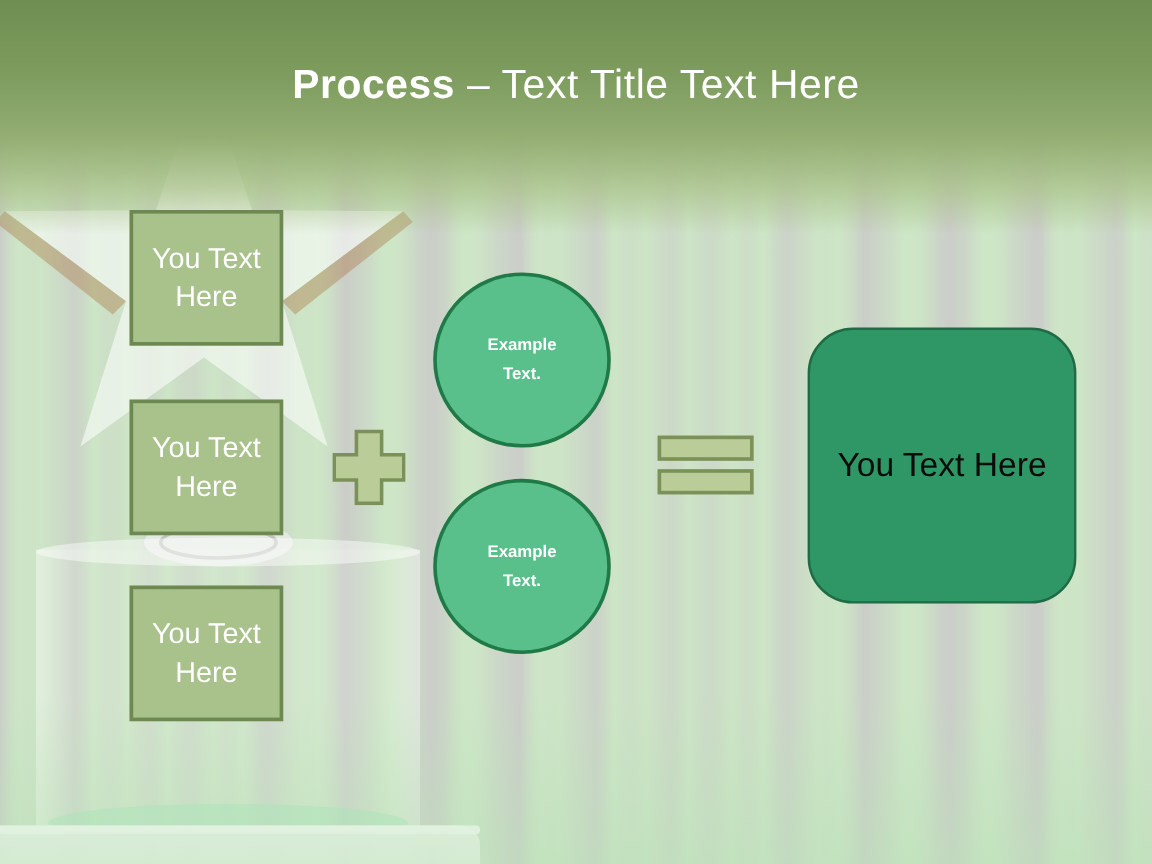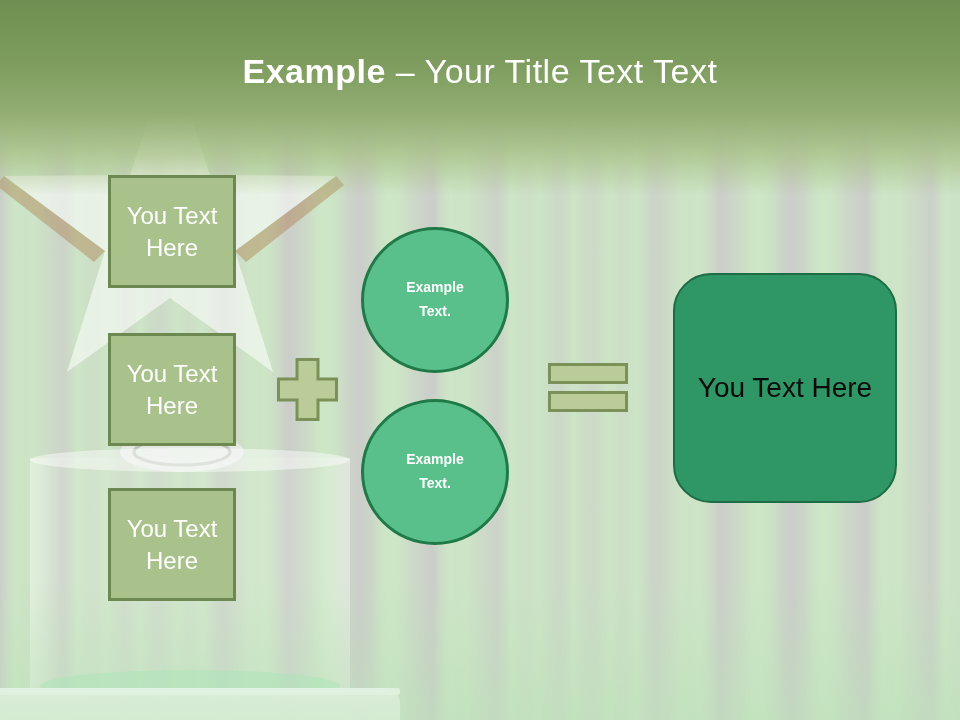--- a/index.html
+++ b/index.html
@@ -122,21 +122,21 @@
     <ellipse cx="200" cy="350" rx="160" ry="12" fill="#ffffff" opacity="0.45"></ellipse>
     <ellipse cx="200" cy="576" rx="150" ry="16" fill="#9fe8b8" opacity="0.5"></ellipse>
 
     <rect x="-10" y="578" width="420" height="50" rx="16" fill="#f6f8f3" opacity="0.92"></rect>
     <rect x="-10" y="578" width="420" height="7" rx="3" fill="#ffffff" opacity="0.9"></rect>
   </svg>
 
   <div class="bottom-glow"></div>
   <div class="header-grad"></div>
 
-  <h1 class="title"><span class="t-bold">Example</span><span class="t-rest"> – Your Title Text Text</span></h1>
+  <h1 class="title"><span class="t-bold">Process</span><span class="t-rest"> – Text Title Text Here</span></h1>
 
   <div class="tbox b1">
     <span>You Text Here</span>
   </div>
   <div class="tbox b2">
     <span>You Text Here</span>
   </div>
   <div class="tbox b3">
     <span>You Text Here</span>
   </div>

